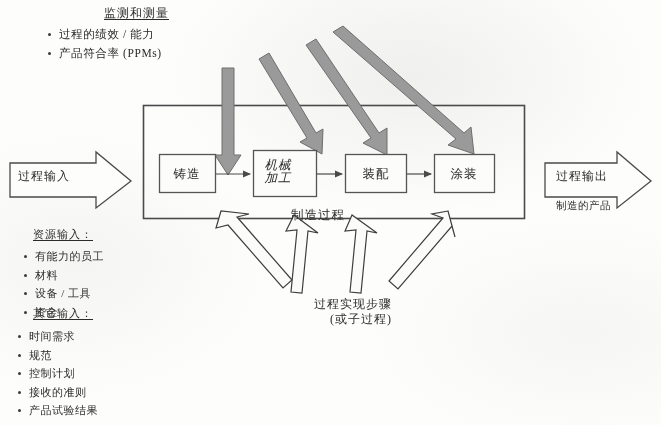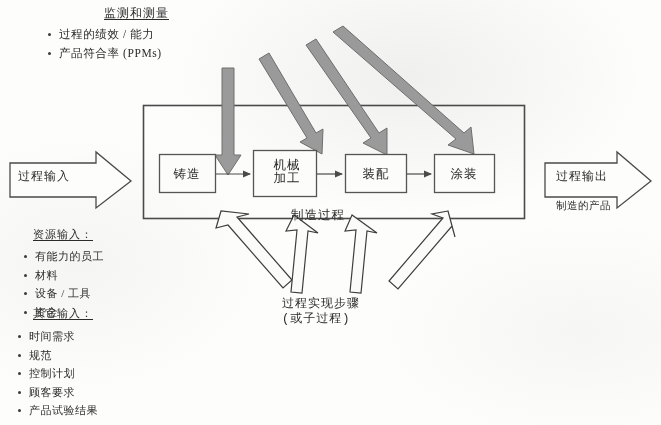--- a/index.html
+++ b/index.html
@@ -109,21 +109,21 @@
   }
   #other-list li { margin-bottom: 3.5px; }
 
   
   .stage-label {
     font-size: 12.5px;
     letter-spacing: 1px;
     text-align: center;
   }
   #stage-0 { left: 163px; top: 168px; width: 48px; }
-  #stage-1 { left: 259px; top: 159px; width: 56px; }
+  #stage-1 { left: 250px; top: 159px; width: 56px; font-style: italic; }
   #stage-2 { left: 352px; top: 168px; width: 48px; }
   #stage-3 { left: 440px; top: 168px; width: 48px; }
   .stage-line2 { display: block; }
 
   #process-input-label {
     left: 18px; top: 170px;
     font-size: 12px; letter-spacing: 1px;
   }
   #process-output-label {
     left: 556px; top: 170px;
@@ -133,23 +133,22 @@
     left: 556px; top: 200px;
     font-size: 10.5px; letter-spacing: 0.5px;
   }
   #manufacturing-label {
     left: 291px; top: 209px;
     font-size: 12.5px; letter-spacing: 1px;
   }
   #substep-label {
     left: 282px; top: 298px;
     font-size: 12px; letter-spacing: 1px;
-    text-align: left;
+    text-align: right;
     width: 110px;
-    font-family: Liberation Mono, monospace;
   }
   #substep-label .l2 { display: block; margin-top: 2px; }
 </style>
 </head>
 <body>
 
 <div id="page">
 
   <div id="paper-tint"></div>
 
@@ -223,21 +222,21 @@
     <li>设备 / 工具</li>
     <li>资金</li>
   </ul>
 
   <div class="txt" id="other-heading">其它输入：</div>
 
   <ul class="bullet-list" id="other-list">
     <li>时间需求</li>
     <li>规范</li>
     <li>控制计划</li>
-    <li>顾客要求</li>
+    <li>接收的准则</li>
     <li>产品试验结果</li>
   </ul>
 
   <div class="txt" id="process-input-label">过程输入</div>
 
   <div class="txt" id="process-output-label">过程输出</div>
 
   <div class="txt" id="product-caption">制造的产品</div>
 
   <div class="txt stage-label" id="stage-0">

